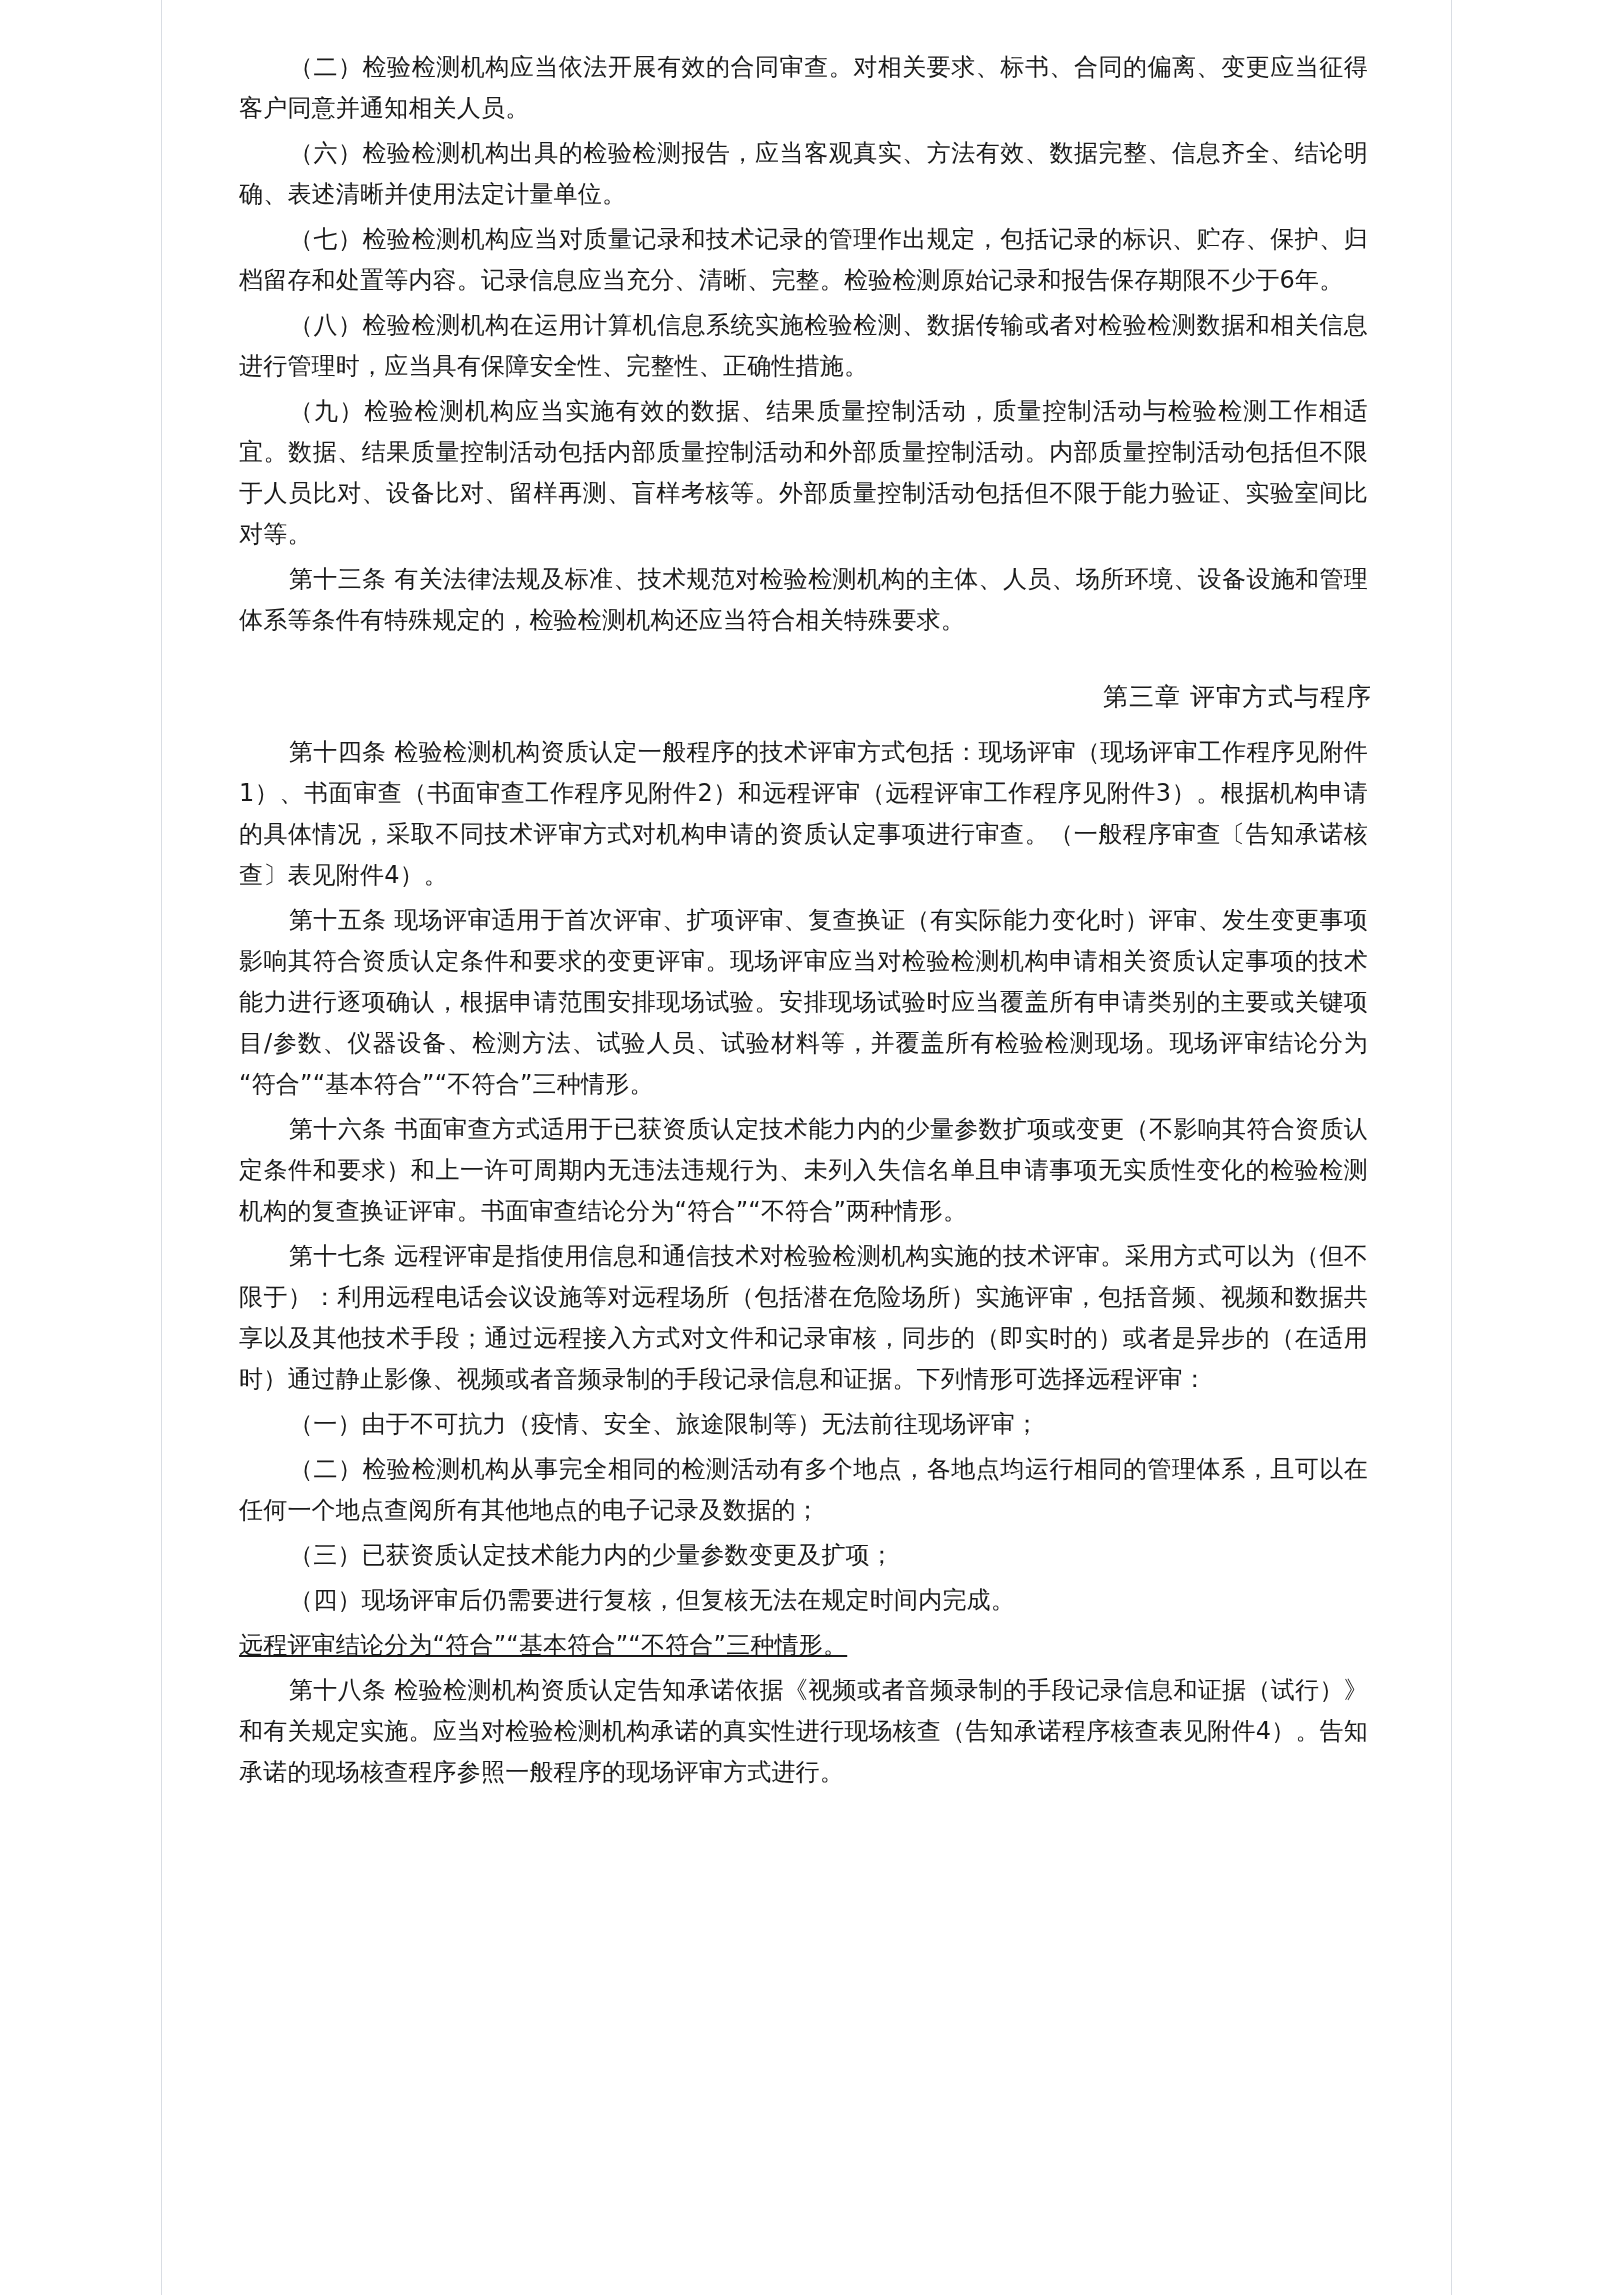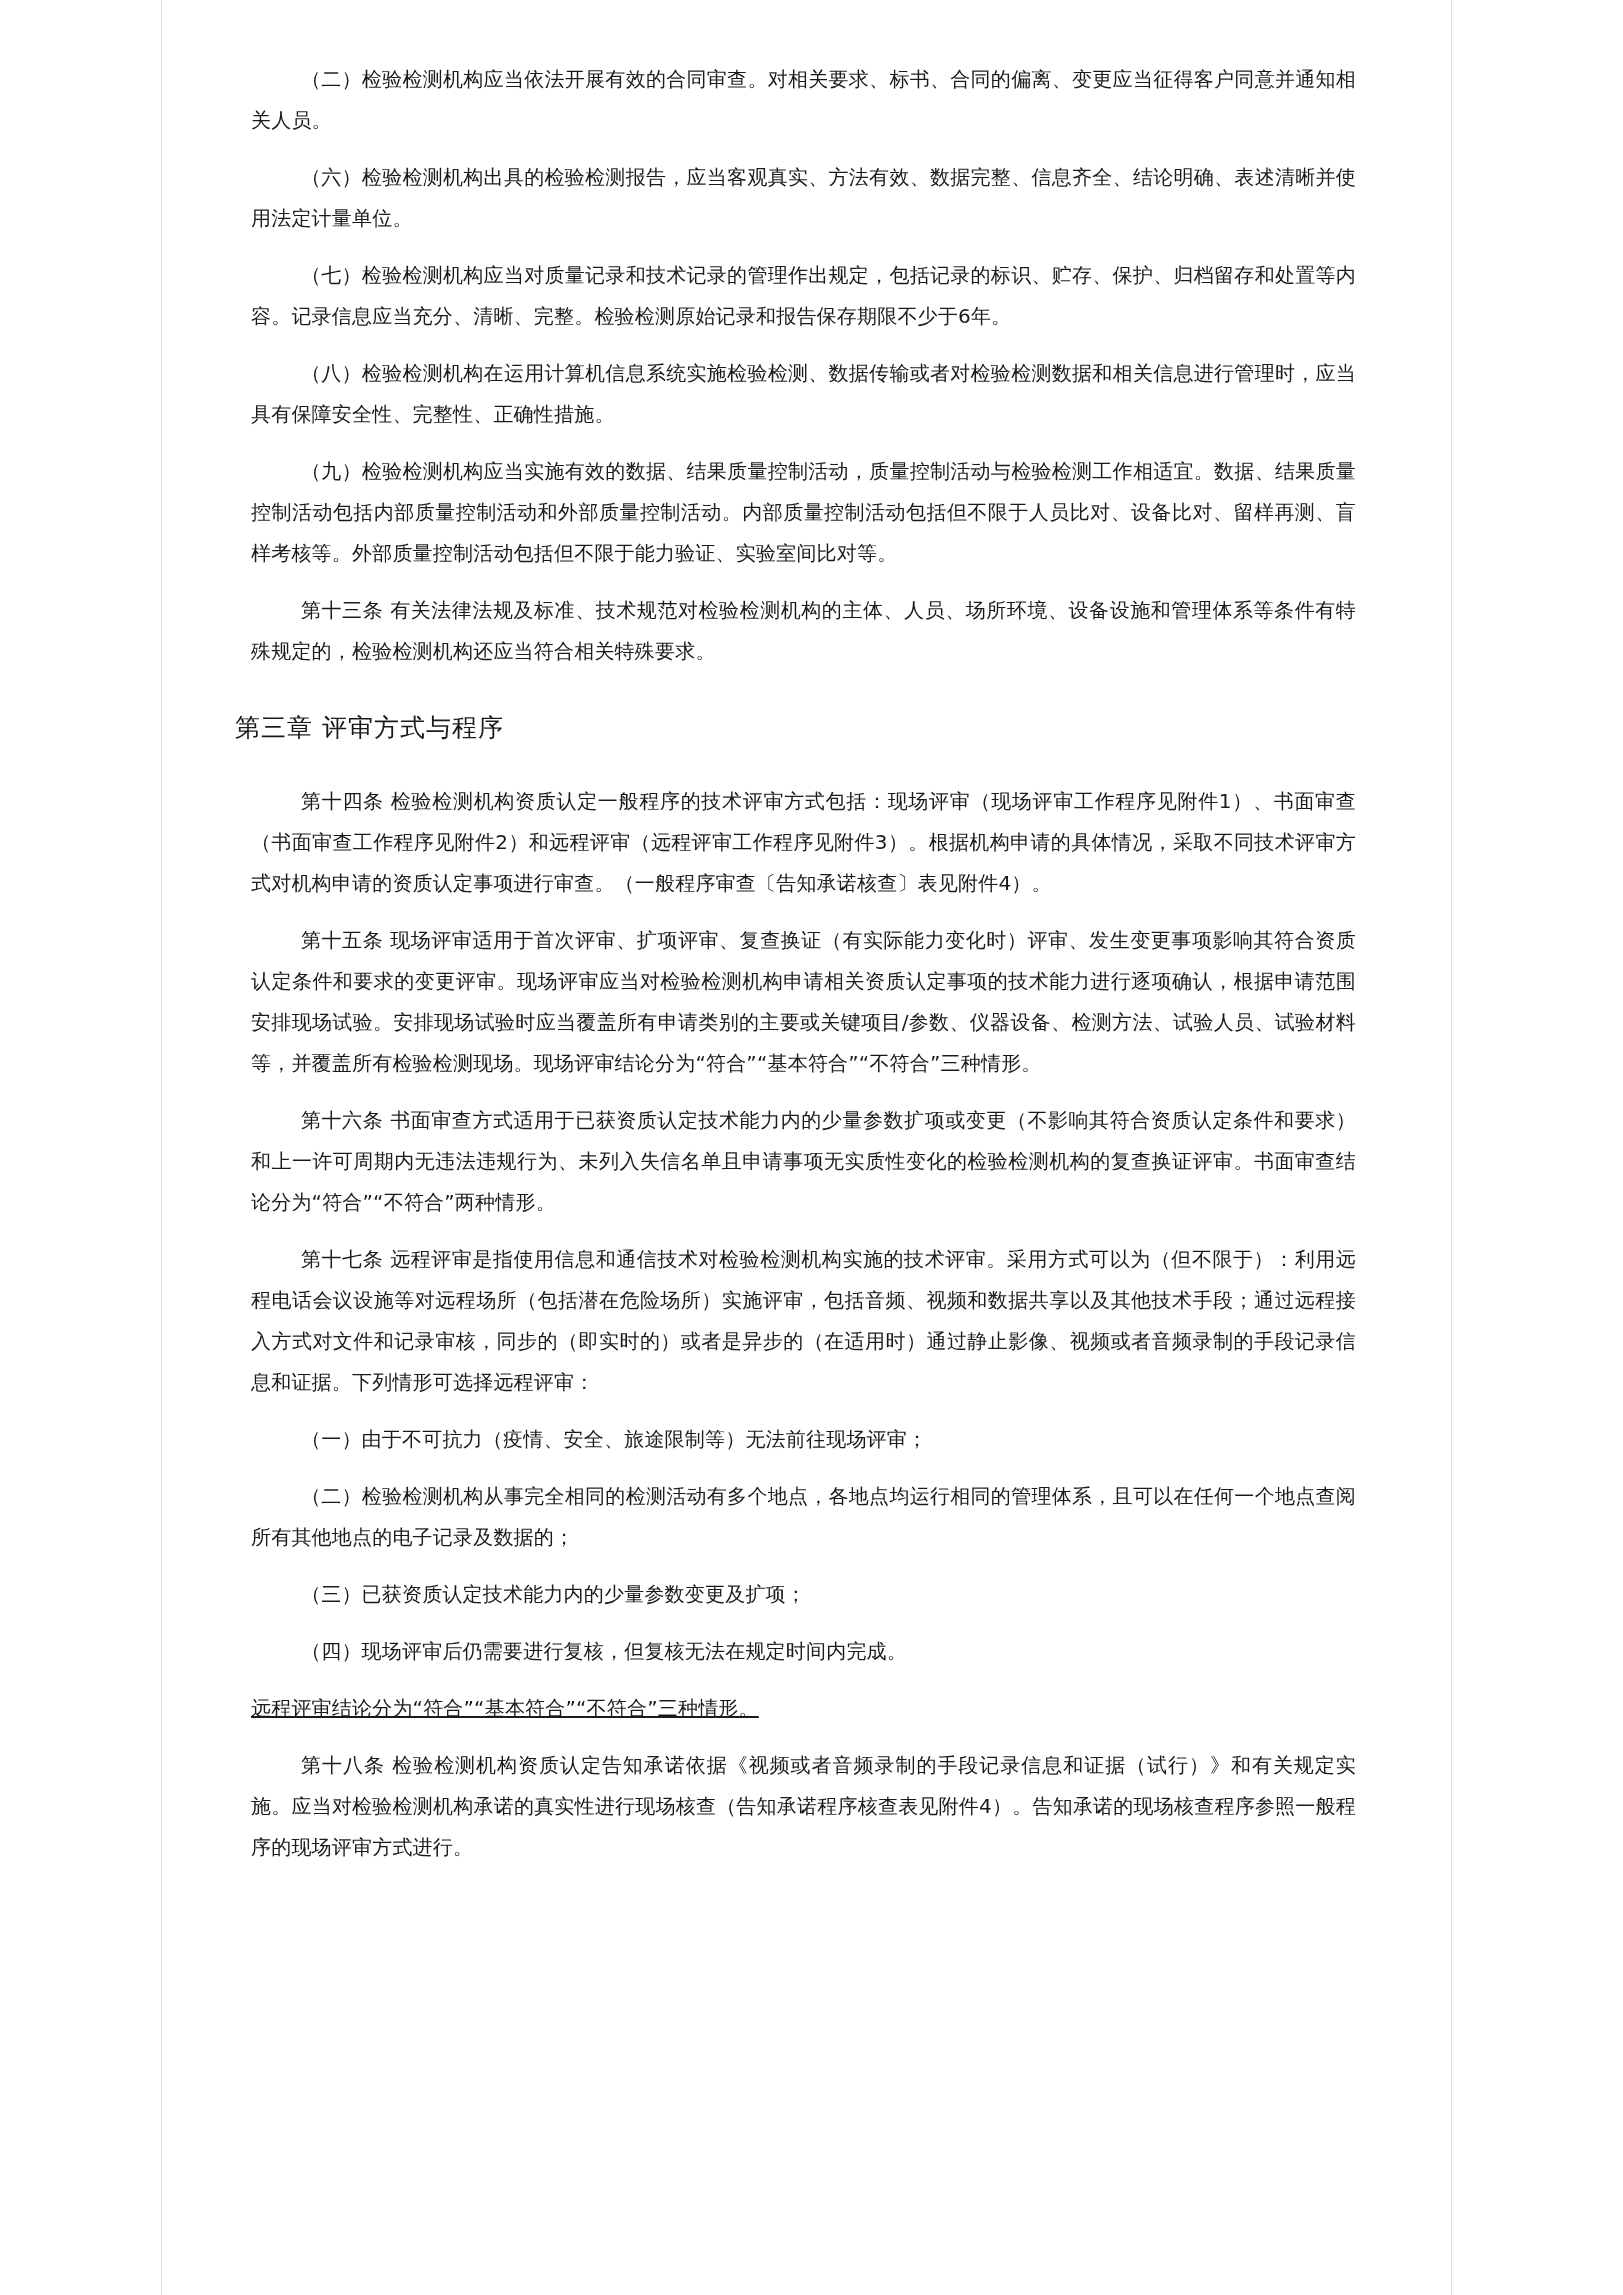--- a/index.html
+++ b/index.html
@@ -27,34 +27,34 @@
   .frame-right { right: 171px; }
 
   .content {
     position: absolute;
     left: 235px;
     top: 43px;
     width: 1137px;
   }
 
   p {
-    margin: 16px;
-    font-size: 20px;
+    margin: 4px;
+    font-size: 24px;
     line-height: 41px;
     color: #1a1a1a;
     text-align: justify;
     text-justify: inter-ideograph;
     letter-spacing: 0.2px;
   }
   p.ind1 { text-indent: 50px; }
   p.ind0 { text-indent: 0; text-decoration: underline; }
 
   .chapter-title {
-    margin: 35px 0 33px 0;
-    text-align: left;
+    margin: 35px 0 15px 0;
+    text-align: right;
     font-size: 25px;
     line-height: 41px;
     color: #1a1a1a;
     letter-spacing: 1px;
     text-indent: 0;
   }
 </style>
 </head>
 <body>
 

